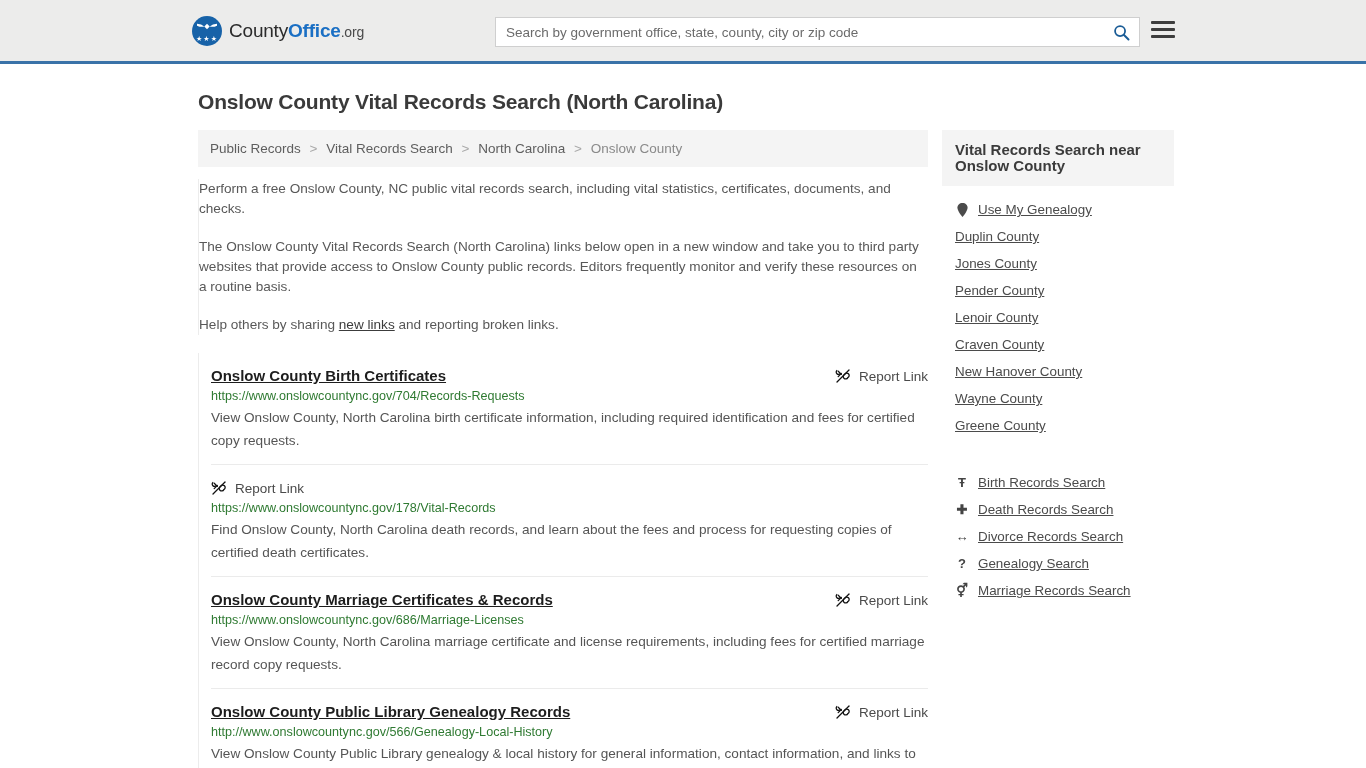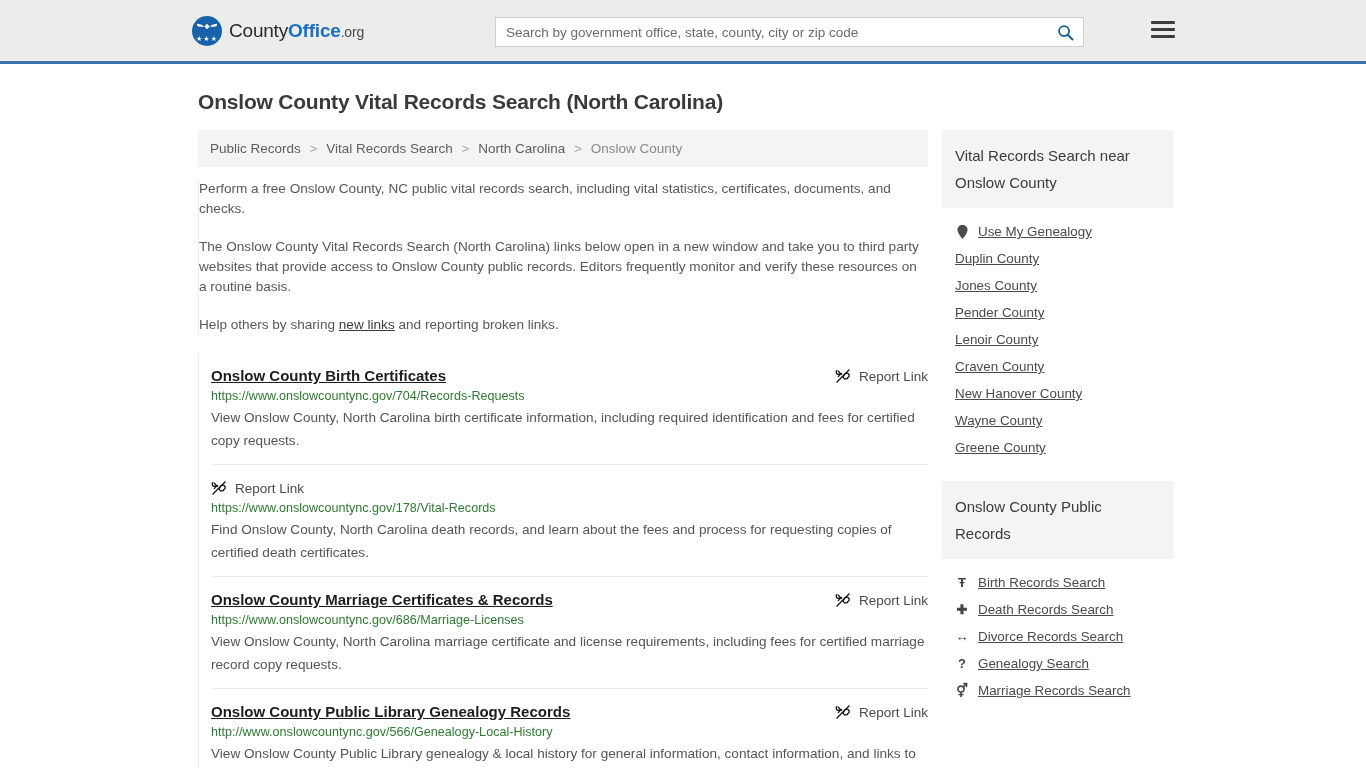--- a/index.html
+++ b/index.html
@@ -55,21 +55,21 @@
     letter-spacing: -0.2px;
     white-space: nowrap;
   }
   .brand-text .b-blue { color: #1a6fc4; font-weight: bold; }
   .brand-text .b-tld { font-size: 14px; color: #4a4a4a; }
 
   .search-wrap {
     position: absolute;
     left: 495px;
     top: 17px;
-    width: 589px;
+    width: 645px;
     height: 30px;
     background: #fff;
     border: 1px solid #cfcfcf;
     display: flex;
     align-items: center;
   }
   .search-input {
     flex: 1;
     border: none;
     outline: none;
@@ -199,23 +199,23 @@
     color: #555555;
     margin-top: 3px;
   }
 
   
   .panel { margin-bottom: 20px; }
   .panel-head {
     background: #f4f4f4;
     padding: 12px 13px;
     font-size: 15px;
-    font-weight: normal;
+    font-weight: bold;
     color: #3b3b3b;
-    line-height: 27px;
+    line-height: 16px;
   }
   .panel-list { padding: 10px 0 0 0; }
   .panel-item {
     display: flex;
     align-items: center;
     gap: 9px;
     padding: 6px 0 6px 13px;
     font-size: 13.4px;
   }
   .panel-item a {
@@ -398,21 +398,20 @@
           <div class="panel-item plain">
             <a href="#">Wayne County</a>
           </div>
           <div class="panel-item plain">
             <a href="#">Greene County</a>
           </div>
         </div>
       </div>
 
       <div class="panel">
-        <div class="panel-head">Onslow County Public Records</div>
         <div class="panel-list">
 
           <div class="panel-item">
             <span class="panel-icon">Ŧ</span>
             <a href="#">Birth Records Search</a>
           </div>
           <div class="panel-item">
             <span class="panel-icon">✚</span>
             <a href="#">Death Records Search</a>
           </div>

